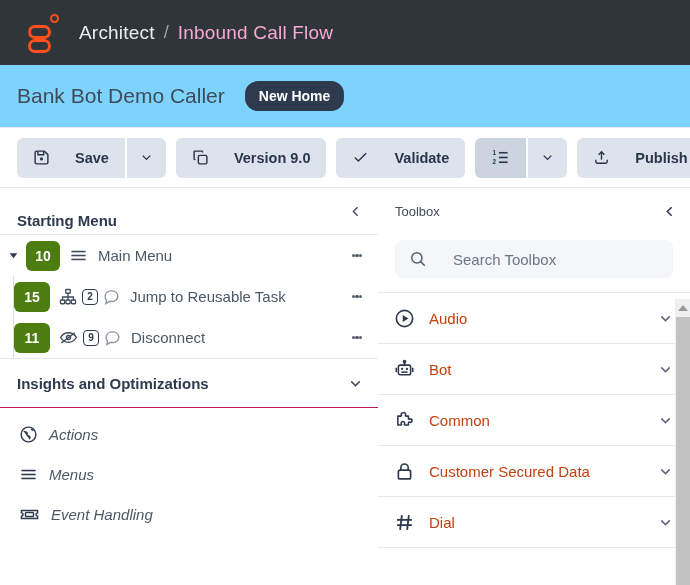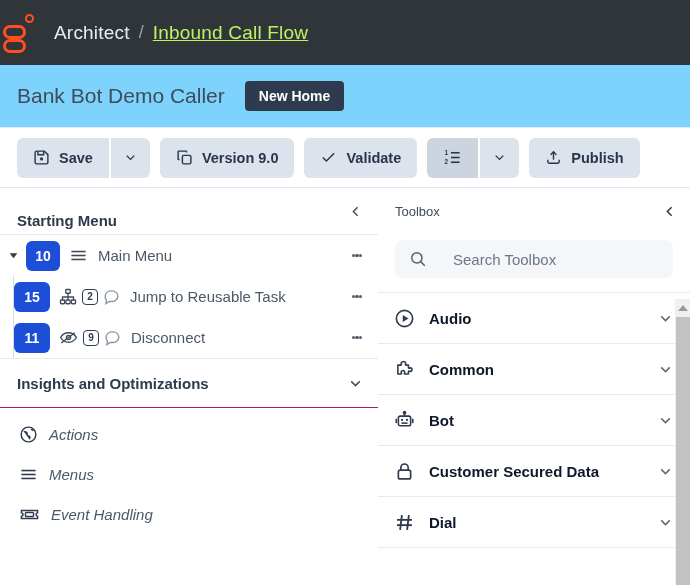--- a/index.html
+++ b/index.html
@@ -7,60 +7,60 @@
     width: 690px; height: 585px;
     font-family: "Liberation Sans", sans-serif;
     background: #ffffff;
     overflow: hidden;
   }
   .app { width: 690px; height: 585px; position: relative; display: flex; flex-direction: column; }
 
   
   .appbar {
     height: 65px; background: #2f3539; flex: 0 0 65px;
-    display: flex; align-items: center; padding-left: 2px;
+    display: flex; align-items: center; padding-left: 27px;
   }
   .logo { width: 34px; height: 40px; position: relative; flex: 0 0 34px; margin-right: 18px; }
   .logo .lg-dot {
     position: absolute; right: 2px; top: 1px; width: 9px; height: 9px;
     border: 2px solid #ff4f1f; border-radius: 50%;
   }
   .logo .lg-mid {
     position: absolute; left: 1px; top: 12px; width: 23px; height: 14px;
     border: 3px solid #ff4f1f; border-radius: 9px;
   }
   .logo .lg-bot {
     position: absolute; left: 1px; top: 26px; width: 23px; height: 14px;
     border: 3px solid #ff4f1f; border-radius: 9px;
   }
   .crumbs { display: flex; align-items: center; gap: 9px; }
   .crumb-app { color: #e9edf0; font-size: 19px; letter-spacing: .2px; }
   .crumb-sep { color: #9aa3ab; font-size: 18px; }
-  .crumb-cur { color: #bef264; font-size: 19px; letter-spacing: .2px; text-decoration: underline; }
+  .crumb-cur { color: #f9a8d4; font-size: 19px; letter-spacing: .2px; }
 
   
   .titlerow {
     flex: 0 0 63px; background: #7dd3fc; display: flex; align-items: center;
     padding-left: 17px; gap: 20px; border-bottom: 1px solid #e6eaef;
   }
   .flowtitle { font-size: 21px; color: #3f4b5b; font-weight: 400; }
   .newhome {
     background: #2e3a4e; color: #fff; font-size: 14px; font-weight: bold;
-    padding: 8px 14px; border-radius: 4px; line-height: 1;
+    padding: 8px 14px; border-radius: 13px; line-height: 1;
   }
 
   
   .toolbar {
     flex: 0 0 60px; background: #fff; display: flex; align-items: center;
     padding-left: 17px; gap: 10px; border-bottom: 1px solid #e3e8ee;
   }
   .tgroup { display: flex; align-items: center; }
   .tbtn {
     background: #dde3ec; color: #28354a; border: none;
-    height: 40px; display: flex; align-items: center; gap: 9px;
+    height: 40px; display: flex; align-items: center; gap: 25px;
     padding: 0 16px; font-size: 14.5px; font-weight: bold;
     font-family: "Liberation Sans", sans-serif; cursor: pointer;
     border-radius: 6px; white-space: nowrap;
   }
   .tgroup .tbtn:first-child:not(:only-child) { border-radius: 6px 0 0 6px; }
   .tgroup .tbtn:last-child:not(:only-child) { border-radius: 0 6px 6px 0; margin-left: 2px; }
   .tbtn.caret { padding: 0 12px; }
   .tbtn.active { background: #ccd4e0; }
   .tbtn svg { display: block; }
 
@@ -81,21 +81,21 @@
     display: flex; align-items: center; height: 41px; position: relative;
     padding-right: 10px;
   }
   .trow.child { padding-left: 14px; }
   .tw-guide { position: absolute; left: 13px; top: 0; bottom: 0; width: 1px; background: #d7dde5; }
   .caret-tog {
     width: 26px; flex: 0 0 26px; display: flex; align-items: center; justify-content: center;
     cursor: pointer;
   }
   .numbadge {
-    background: #1d4ed8; color: #fff; font-size: 14px; font-weight: bold;
+    background: #4d7c0f; color: #fff; font-size: 14px; font-weight: bold;
     min-width: 34px; height: 30px; border-radius: 6px;
     display: flex; align-items: center; justify-content: center; padding: 0 7px;
     flex: 0 0 auto;
   }
   .numbadge.sm { min-width: 36px; }
   .tnode-icons { display: flex; align-items: center; gap: 5px; margin-left: 9px; }
   .sqbadge {
     border: 1.5px solid #2e3a4e; border-radius: 4px; color: #2e3a4e;
     font-size: 10px; font-weight: bold; width: 16px; height: 16px;
     display: flex; align-items: center; justify-content: center;
@@ -131,21 +131,21 @@
   .searchbox input {
     border: none; background: transparent; outline: none; flex: 1 1 auto;
     font-size: 15px; color: #3f4b5b; font-family: "Liberation Sans", sans-serif;
   }
   .searchbox input::placeholder { color: #6b7786; }
   .cat-list { border-top: 1px solid #e6eaef; }
   .cat {
     height: 51px; display: flex; align-items: center; gap: 14px;
     padding: 0 16px 0 16px; border-bottom: 1px solid #e6eaef; cursor: pointer;
   }
-  .cat .cat-label { font-size: 15px; font-weight: bold; color: #0f172a; flex: 1 1 auto; }
+  .cat .cat-label { font-size: 15px; font-weight: normal; color: #c2410c; flex: 1 1 auto; }
   .rightscroll {
     position: absolute; right: 0; top: 111px; bottom: 0; width: 15px; background: #eef0f2; z-index: 5;
   }
   .rightscroll .sb-up { height: 17px; display: flex; align-items: center; justify-content: center; }
   .rightscroll .sb-thumb { position: absolute; left: 1px; right: 0; top: 18px; bottom: 0; background: #c2c2c2; }
   .ic { display: block; flex: 0 0 auto; }
 </style>
 </head>
 <body>
 
@@ -424,34 +424,20 @@
           <span class="cat-label">Audio</span>
           <span>
             <svg class="ic" width="17" height="17" viewBox="0 0 24 24" fill="none" stroke="#5a6675" stroke-width="2">
                 <polyline points="6 9 12 15 18 9"></polyline>
               </svg>
           </span>
         </div>
 
         <div class="cat">
           <span>
-            <svg class="ic" width="21" height="21" viewBox="0 0 24 24" fill="none" stroke="#2e3a4e" stroke-width="1.8" stroke-linejoin="round">
-              <path d="M10 3.5a2 2 0 0 1 3.4 1.4c0 .6-.4 1-.4 1.4 0 .4.4.7.9.7h2.6v2.6c0 .5.3.9.7.9.4 0 .8-.4 1.4-.4a2 2 0 0 1 0 4c-.6 0-1-.4-1.4-.4-.4 0-.7.4-.7.9v2.6h-3.8c-.5 0-.9-.3-.9-.7 0-.4.4-.8.4-1.4a2 2 0 0 0-4 0c0 .6.4 1 .4 1.4 0 .4-.4.7-.9.7H4.4V7h3.3c.5 0 .9-.3.9-.7 0-.4-.4-.8-.4-1.4 0-.6.3-1.1.8-1.4z"></path>
-            </svg>
-          </span>
-          <span class="cat-label">Common</span>
-          <span>
-            <svg class="ic" width="17" height="17" viewBox="0 0 24 24" fill="none" stroke="#5a6675" stroke-width="2">
-                <polyline points="6 9 12 15 18 9"></polyline>
-              </svg>
-          </span>
-        </div>
-
-        <div class="cat">
-          <span>
             <svg class="ic" width="21" height="21" viewBox="0 0 24 24" fill="none" stroke="#2e3a4e" stroke-width="1.8">
               <rect x="5" y="7" width="14" height="11" rx="2"></rect>
               <line x1="12" y1="3.5" x2="12" y2="7"></line>
                 <circle cx="12" cy="3" r="1.2" fill="#2e3a4e"></circle>
               <line x1="2.6" y1="10" x2="2.6" y2="15"></line>
                 <line x1="21.4" y1="10" x2="21.4" y2="15"></line>
               <circle cx="9.2" cy="11.4" r="1.3" fill="#2e3a4e" stroke="none"></circle>
               <circle cx="14.8" cy="11.4" r="1.3" fill="#2e3a4e" stroke="none"></circle>
               <line x1="8.5" y1="15" x2="15.5" y2="15"></line>
             </svg>
@@ -459,20 +445,34 @@
           <span class="cat-label">Bot</span>
           <span>
             <svg class="ic" width="17" height="17" viewBox="0 0 24 24" fill="none" stroke="#5a6675" stroke-width="2">
                 <polyline points="6 9 12 15 18 9"></polyline>
               </svg>
           </span>
         </div>
 
         <div class="cat">
           <span>
+            <svg class="ic" width="21" height="21" viewBox="0 0 24 24" fill="none" stroke="#2e3a4e" stroke-width="1.8" stroke-linejoin="round">
+              <path d="M10 3.5a2 2 0 0 1 3.4 1.4c0 .6-.4 1-.4 1.4 0 .4.4.7.9.7h2.6v2.6c0 .5.3.9.7.9.4 0 .8-.4 1.4-.4a2 2 0 0 1 0 4c-.6 0-1-.4-1.4-.4-.4 0-.7.4-.7.9v2.6h-3.8c-.5 0-.9-.3-.9-.7 0-.4.4-.8.4-1.4a2 2 0 0 0-4 0c0 .6.4 1 .4 1.4 0 .4-.4.7-.9.7H4.4V7h3.3c.5 0 .9-.3.9-.7 0-.4-.4-.8-.4-1.4 0-.6.3-1.1.8-1.4z"></path>
+            </svg>
+          </span>
+          <span class="cat-label">Common</span>
+          <span>
+            <svg class="ic" width="17" height="17" viewBox="0 0 24 24" fill="none" stroke="#5a6675" stroke-width="2">
+                <polyline points="6 9 12 15 18 9"></polyline>
+              </svg>
+          </span>
+        </div>
+
+        <div class="cat">
+          <span>
             <svg class="ic" width="21" height="21" viewBox="0 0 24 24" fill="none" stroke="#2e3a4e" stroke-width="1.9">
               <rect x="5" y="10.5" width="14" height="10" rx="2"></rect>
               <path d="M7.8 10.5V7.6a4.2 4.2 0 0 1 8.4 0v2.9"></path>
             </svg>
           </span>
           <span class="cat-label">Customer Secured Data</span>
           <span>
             <svg class="ic" width="17" height="17" viewBox="0 0 24 24" fill="none" stroke="#5a6675" stroke-width="2">
                 <polyline points="6 9 12 15 18 9"></polyline>
               </svg>

